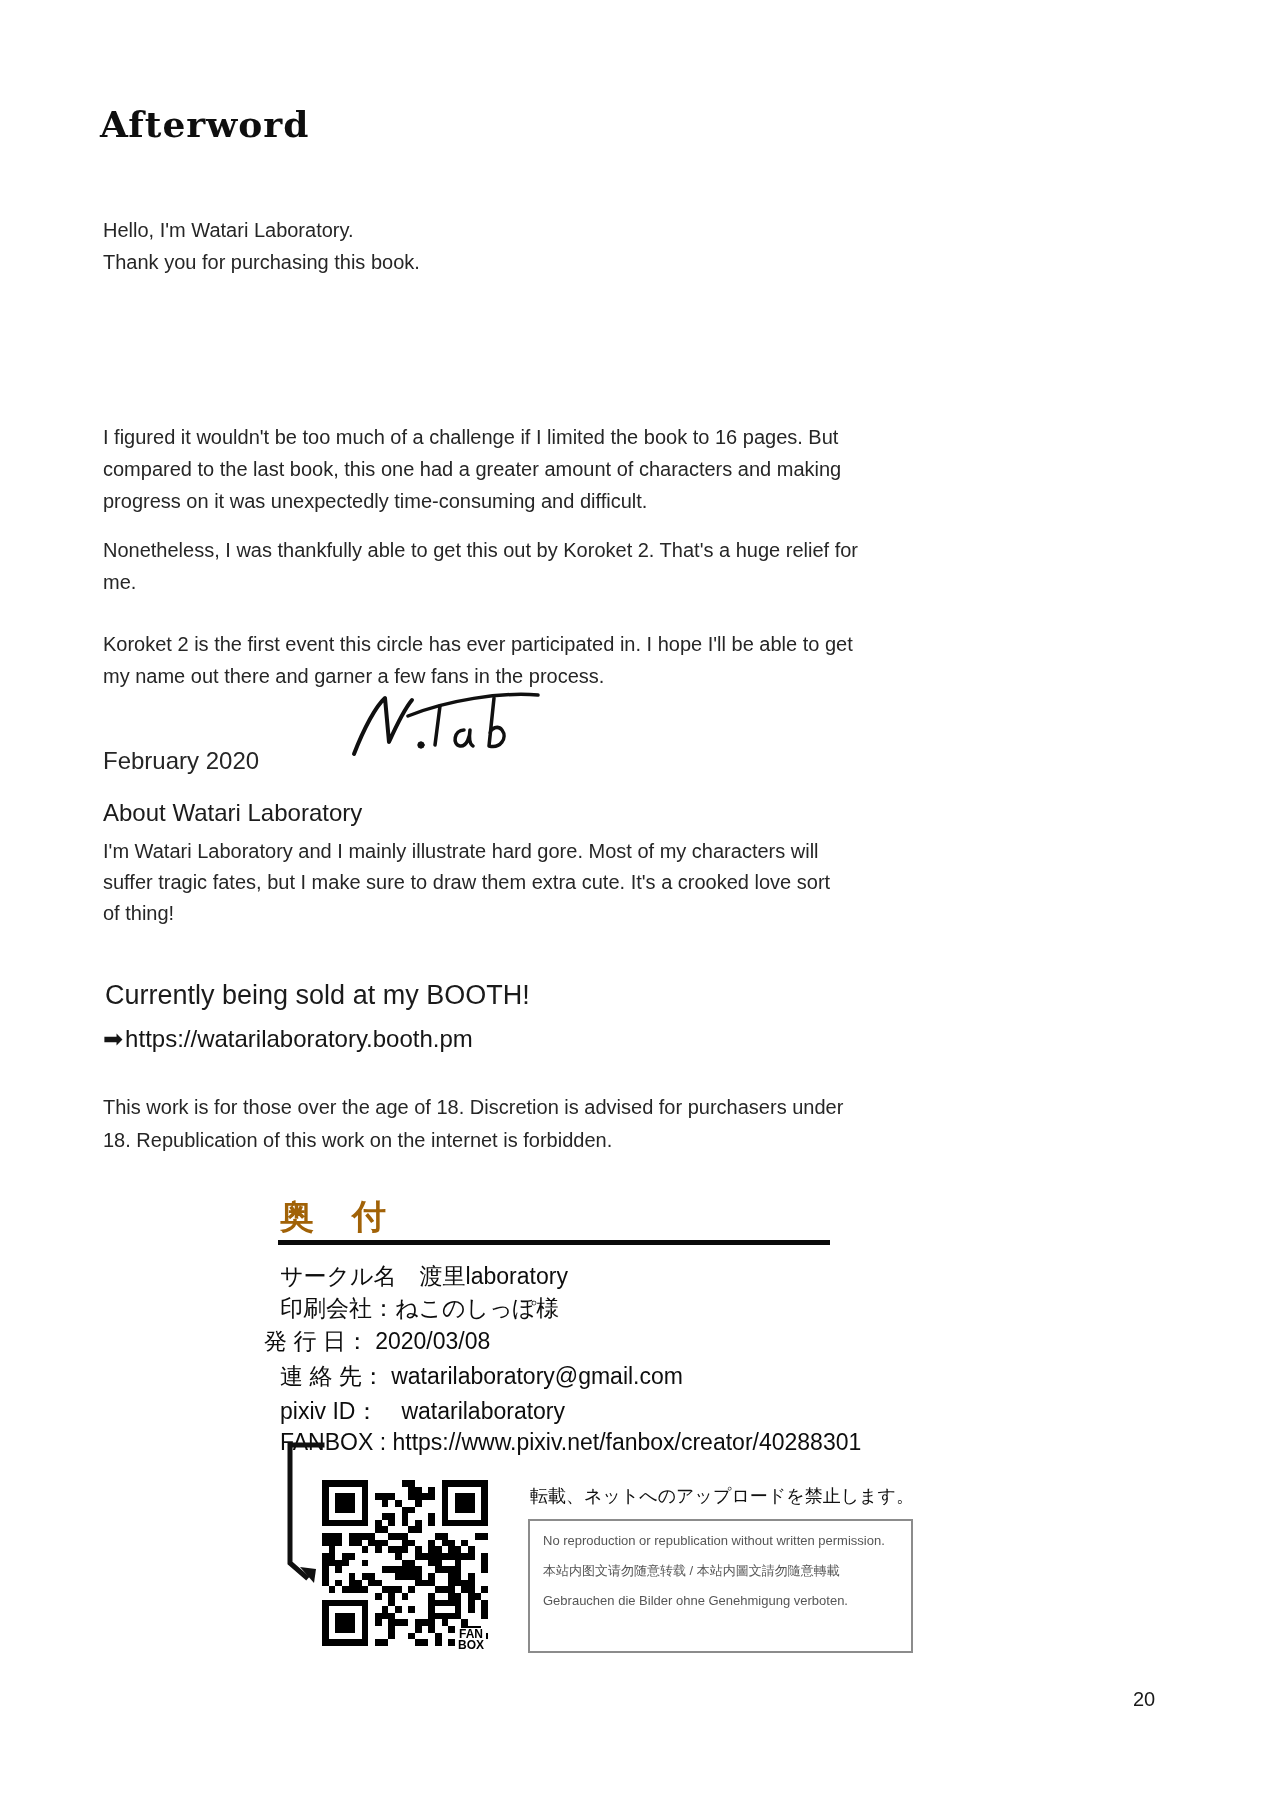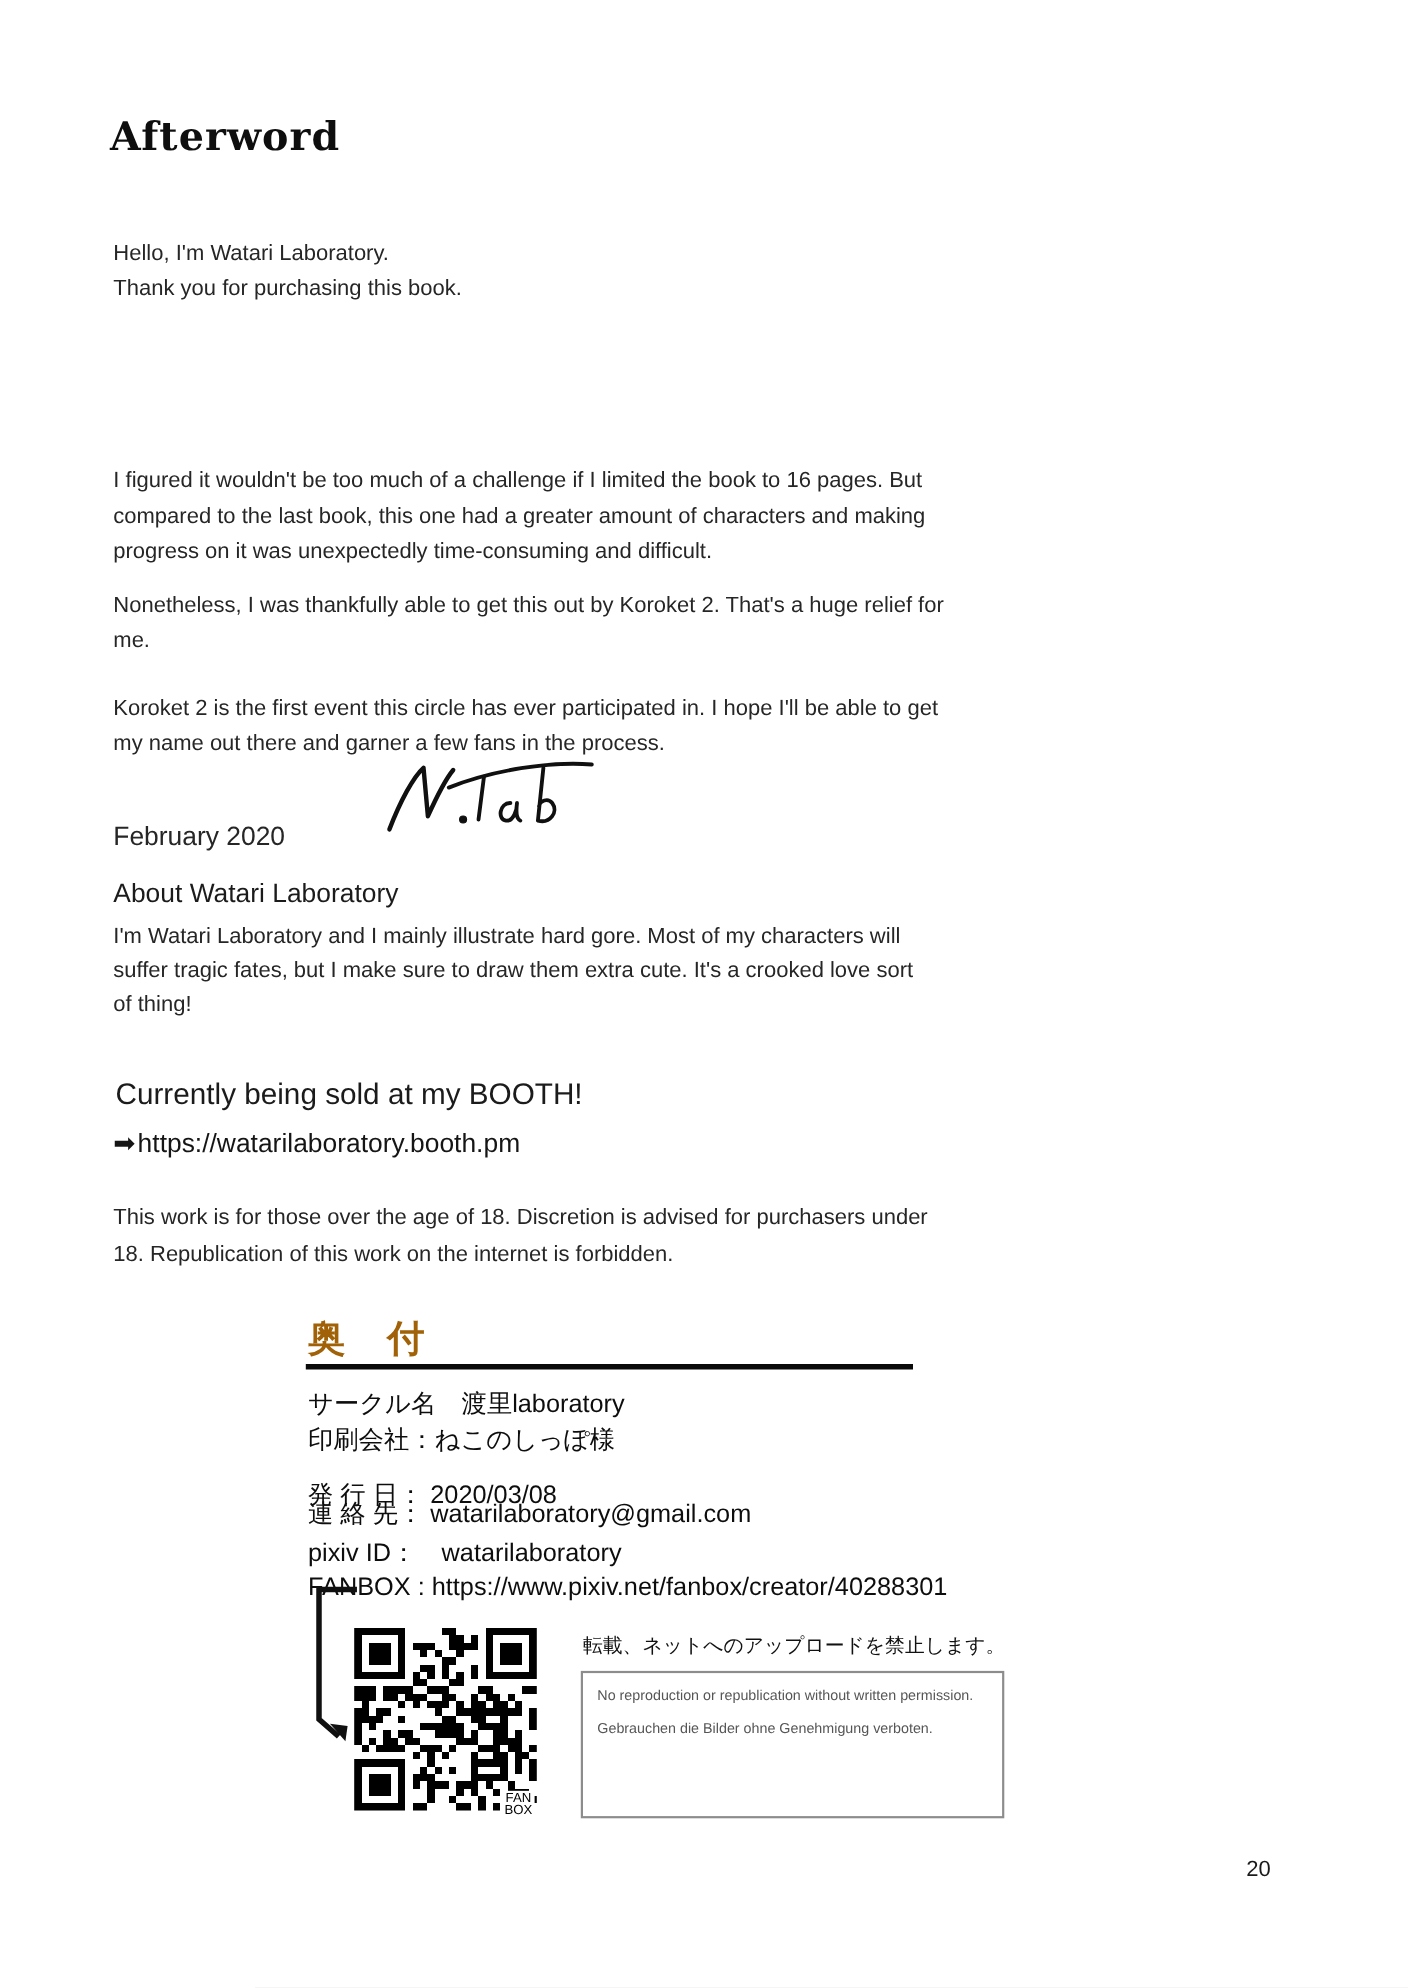--- a/index.html
+++ b/index.html
@@ -38,21 +38,21 @@
     font-size:34px;font-weight:bold;color:#a16207;
     letter-spacing:2px;
   }
   .colophon-rule{background:#0a0a0a;height:5px;}
   .colophon-line{font-size:23px;color:#0d0d0d;white-space:pre;}
   .qr-wrap{width:166px;height:172px;}
   .qr-wrap svg{display:block;}
   .qr-label{
     position:absolute;right:2px;bottom:0;
     background:#fff;
-    font-size:12px;font-weight:normal;line-height:11px;
+    font-size:12px;font-weight:bold;line-height:11px;
     color:#000;text-align:center;
     padding:1px 2px;
     letter-spacing:0;
   }
   .qr-caption{font-size:18px;color:#111;}
   .notice-box{
     width:385px;height:134px;
     box-sizing:border-box;
     border:2px solid #8c8c8c;
     padding:5px 13px;
@@ -103,21 +103,21 @@
   </div>
 
   <div class="abs para" style="left:103px;top:1091px;line-height:33px;">This work is for those over the age of 18. Discretion is advised for purchasers under
 18. Republication of this work on the internet is forbidden.</div>
 
   <div class="abs colophon-heading" style="left:280px;top:1194px;">奥　付</div>
   <div class="abs colophon-rule" style="left:278px;top:1240px;width:552px;"></div>
 
   <div class="abs colophon-line" style="left:280px;top:1261px;">サークル名　渡里laboratory</div>
   <div class="abs colophon-line" style="left:280px;top:1293px;">印刷会社：ねこのしっぽ様</div>
-  <div class="abs colophon-line" style="left:280px;top:1326px;margin-top:17px;">発 行 日： 2020/03/08</div>
+  <div class="abs colophon-line" style="left:264px;top:1326px;">発 行 日： 2020/03/08</div>
   <div class="abs colophon-line" style="left:280px;top:1361px;">連 絡 先： watarilaboratory@gmail.com</div>
   <div class="abs colophon-line" style="left:280px;top:1396px;">pixiv ID：　watarilaboratory</div>
   <div class="abs colophon-line" style="left:280px;top:1429px;">FANBOX : https://www.pixiv.net/fanbox/creator/40288301</div>
 
   <svg class="abs" style="left:284px;top:1437px;" width="44" height="152" viewBox="0 0 44 152" fill="none">
     <polyline points="38,8 6,8 6,126 22,140" stroke="#101010" stroke-width="5" stroke-linecap="square" stroke-linejoin="miter"></polyline>
     <polygon points="16,130 30,146 32,132" fill="#101010"></polygon>
   </svg>
 
   <div class="abs qr-wrap" style="left:322px;top:1480px;">
@@ -435,18 +435,19 @@
     <div class="qr-label">
       <div>FAN</div>
       <div>BOX</div>
     </div>
   </div>
 
   <div class="abs qr-caption" style="left:530px;top:1484px;">転載、ネットへのアップロードを禁止します。</div>
 
   <div class="abs notice-box" style="left:528px;top:1519px;">
     <div class="notice-line">No reproduction or republication without written permission.</div>
+    <div class="notice-line">本站内图文请勿随意转载 / 本站内圖文請勿隨意轉載</div>
     <div class="notice-line">Gebrauchen die Bilder ohne Genehmigung verboten.</div>
   </div>
 
   <div class="abs page-number" style="left:1133px;top:1688px;">20</div>
 
 </div>
 
 </body></html>

